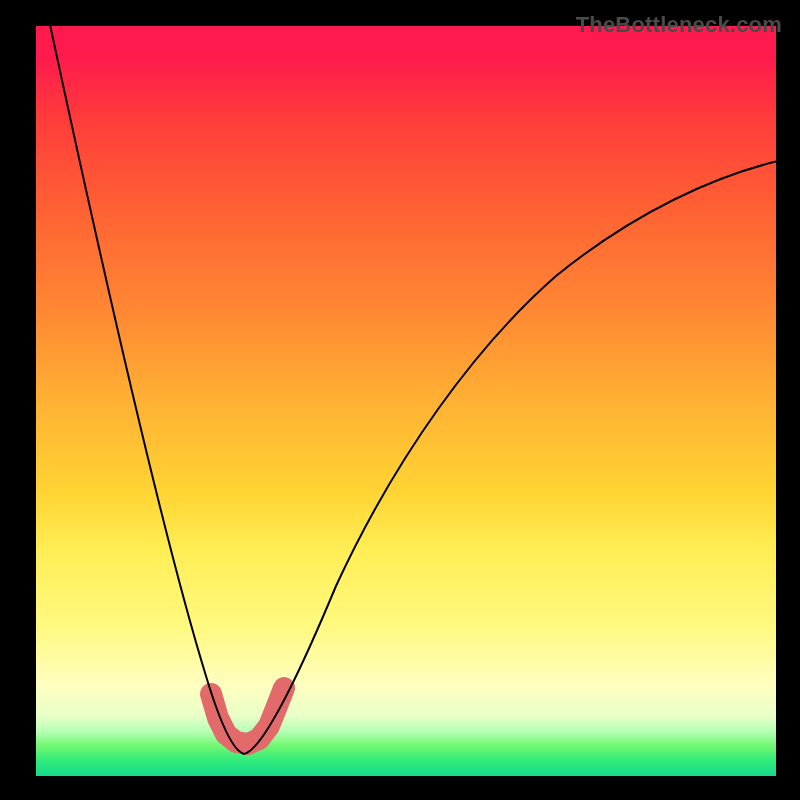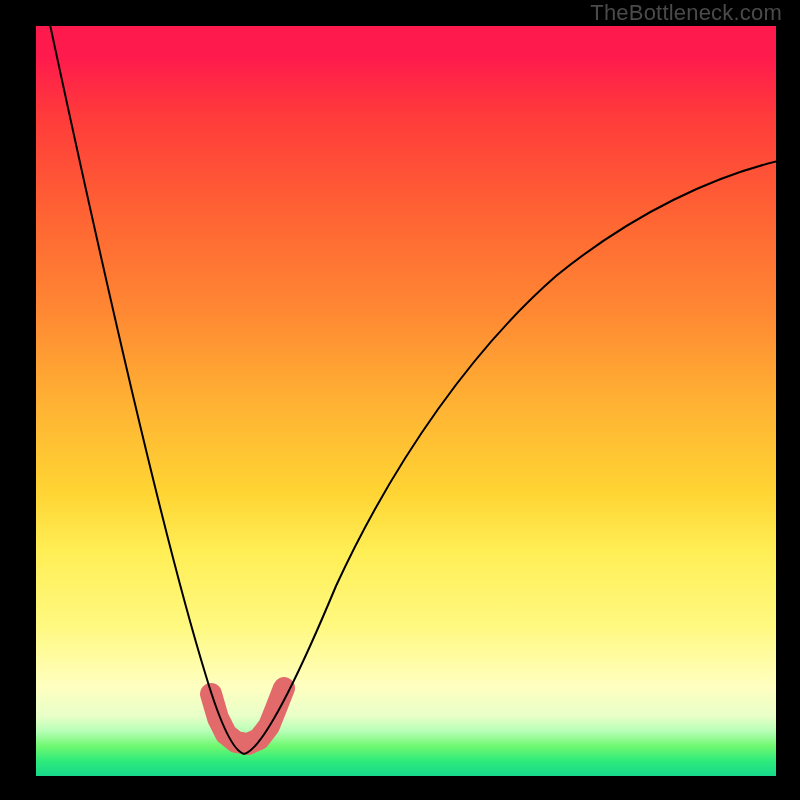--- a/index.html
+++ b/index.html
@@ -36,24 +36,24 @@
       #ffffc0 88%,
       #e8ffc8 92%,
       #b8ffb8 94%,
       #70f870 96%,
       #2eea7c 98%,
       #16d88a 100%
     );
   }
   .watermark {
     position: absolute;
-    top: 0;
+    top: 12px;
     right: 18px;
     font-size: 22px;
-    font-weight: 400;
+    font-weight: 700;
     color: #4a4a4a;
     letter-spacing: 0.2px;
   }
   svg.curve {
     position: absolute;
     inset: 0;
   }
   .marker {
     stroke: #e26a6a;
     stroke-width: 22;

